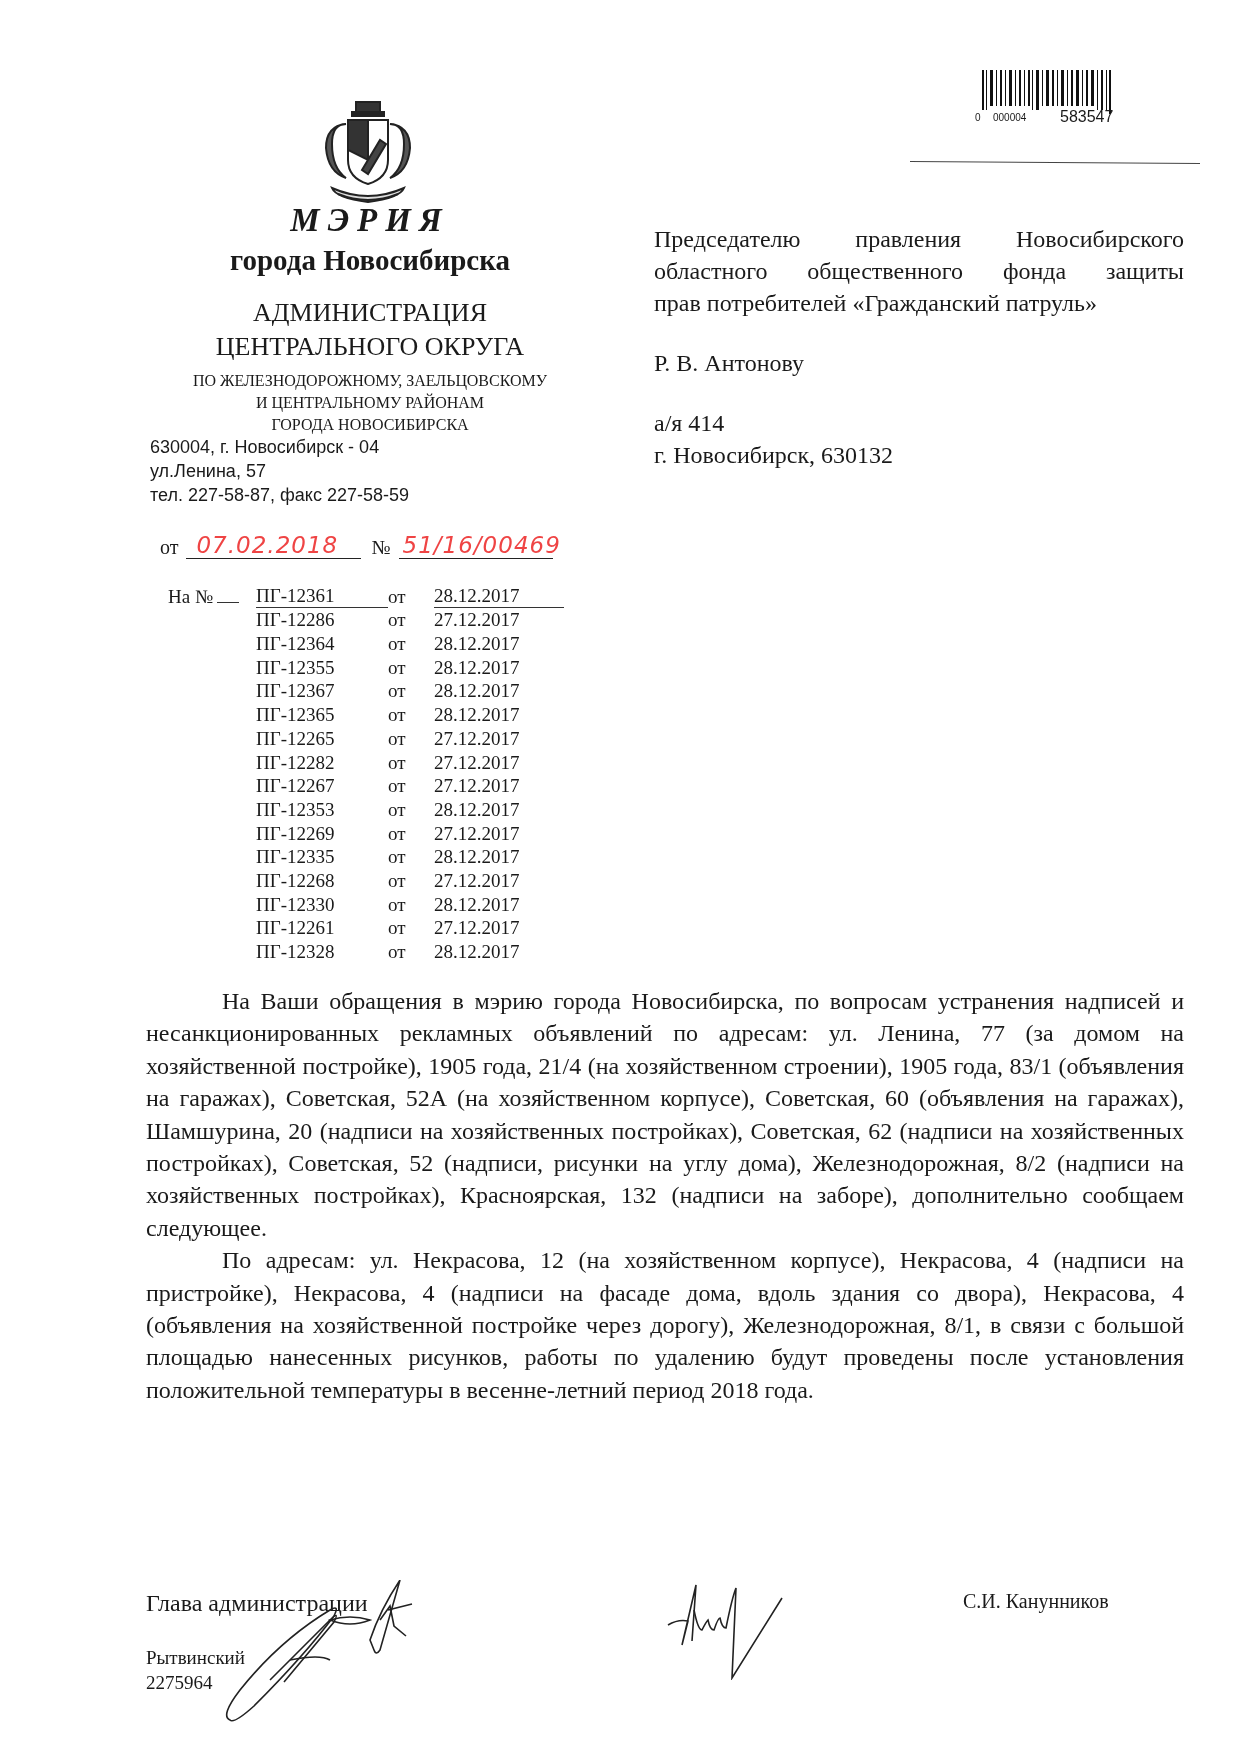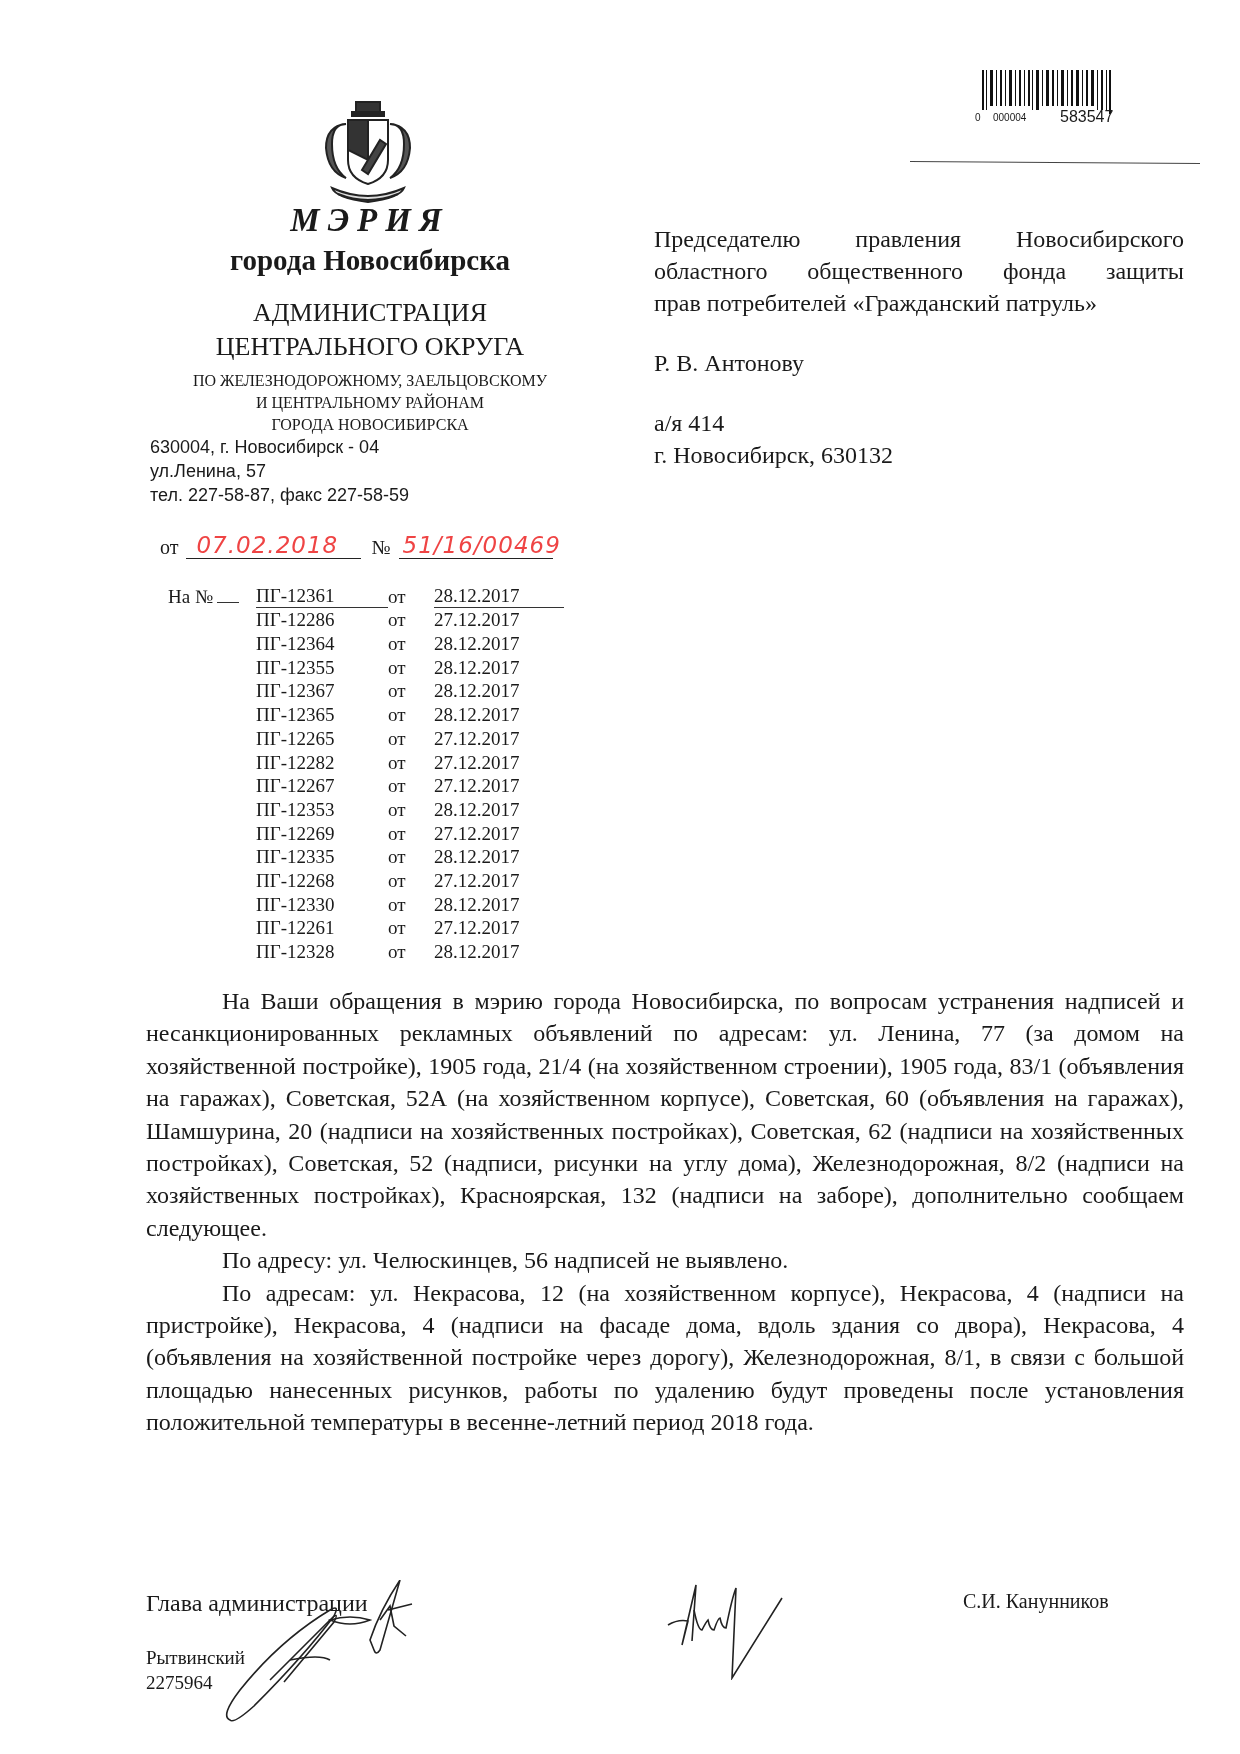--- a/index.html
+++ b/index.html
@@ -241,21 +241,20 @@
     <div class="ref-row">
       <span class="ref-lead"></span>
       <span class="ref-num">ПГ-12328</span>
       <span class="ref-ot">от</span>
       <span class="ref-date">28.12.2017</span>
     </div>
   </div>
 
 <div id="body" class="abs serif">
   <p>На Ваши обращения в мэрию города Новосибирска, по вопросам  устранения надписей и несанкционированных рекламных объявлений по адресам: ул. Ленина, 77 (за домом на хозяйственной постройке), 1905 года, 21/4 (на хозяйственном строении), 1905 года, 83/1 (объявления на гаражах), Советская, 52А (на хозяйственном корпусе), Советская, 60 (объявления на гаражах), Шамшурина, 20 (надписи на хозяйственных постройках), Советская, 62 (надписи на хозяйственных постройках), Советская, 52 (надписи, рисунки на углу дома), Железнодорожная, 8/2 (надписи на хозяйственных постройках), Красноярская, 132 (надписи на заборе),  дополнительно сообщаем следующее.</p>
-  <p>По адресу: ул. Челюскинцев, 56 надписей не выявлено.</p>
   <p>По адресам: ул. Некрасова, 12 (на хозяйственном корпусе), Некрасова, 4 (надписи на пристройке), Некрасова, 4 (надписи на фасаде дома, вдоль здания со двора), Некрасова, 4 (объявления на хозяйственной постройке через дорогу), Железнодорожная, 8/1, в связи с большой площадью нанесенных рисунков, работы по удалению будут проведены после установления положительной температуры в весенне-летний период 2018 года.</p>
 </div>
 
 <div id="sig-title" class="abs serif">Глава администрации</div>
 <div id="sig-name" class="abs serif">С.И. Канунников</div>
 <div id="exec-name" class="abs serif">Рытвинский</div>
 <div id="exec-phone" class="abs serif">2275964</div>
 
 <svg id="sig1" class="abs" viewBox="0 0 240 150">
   <g fill="none" stroke="#222" stroke-width="1.6">

